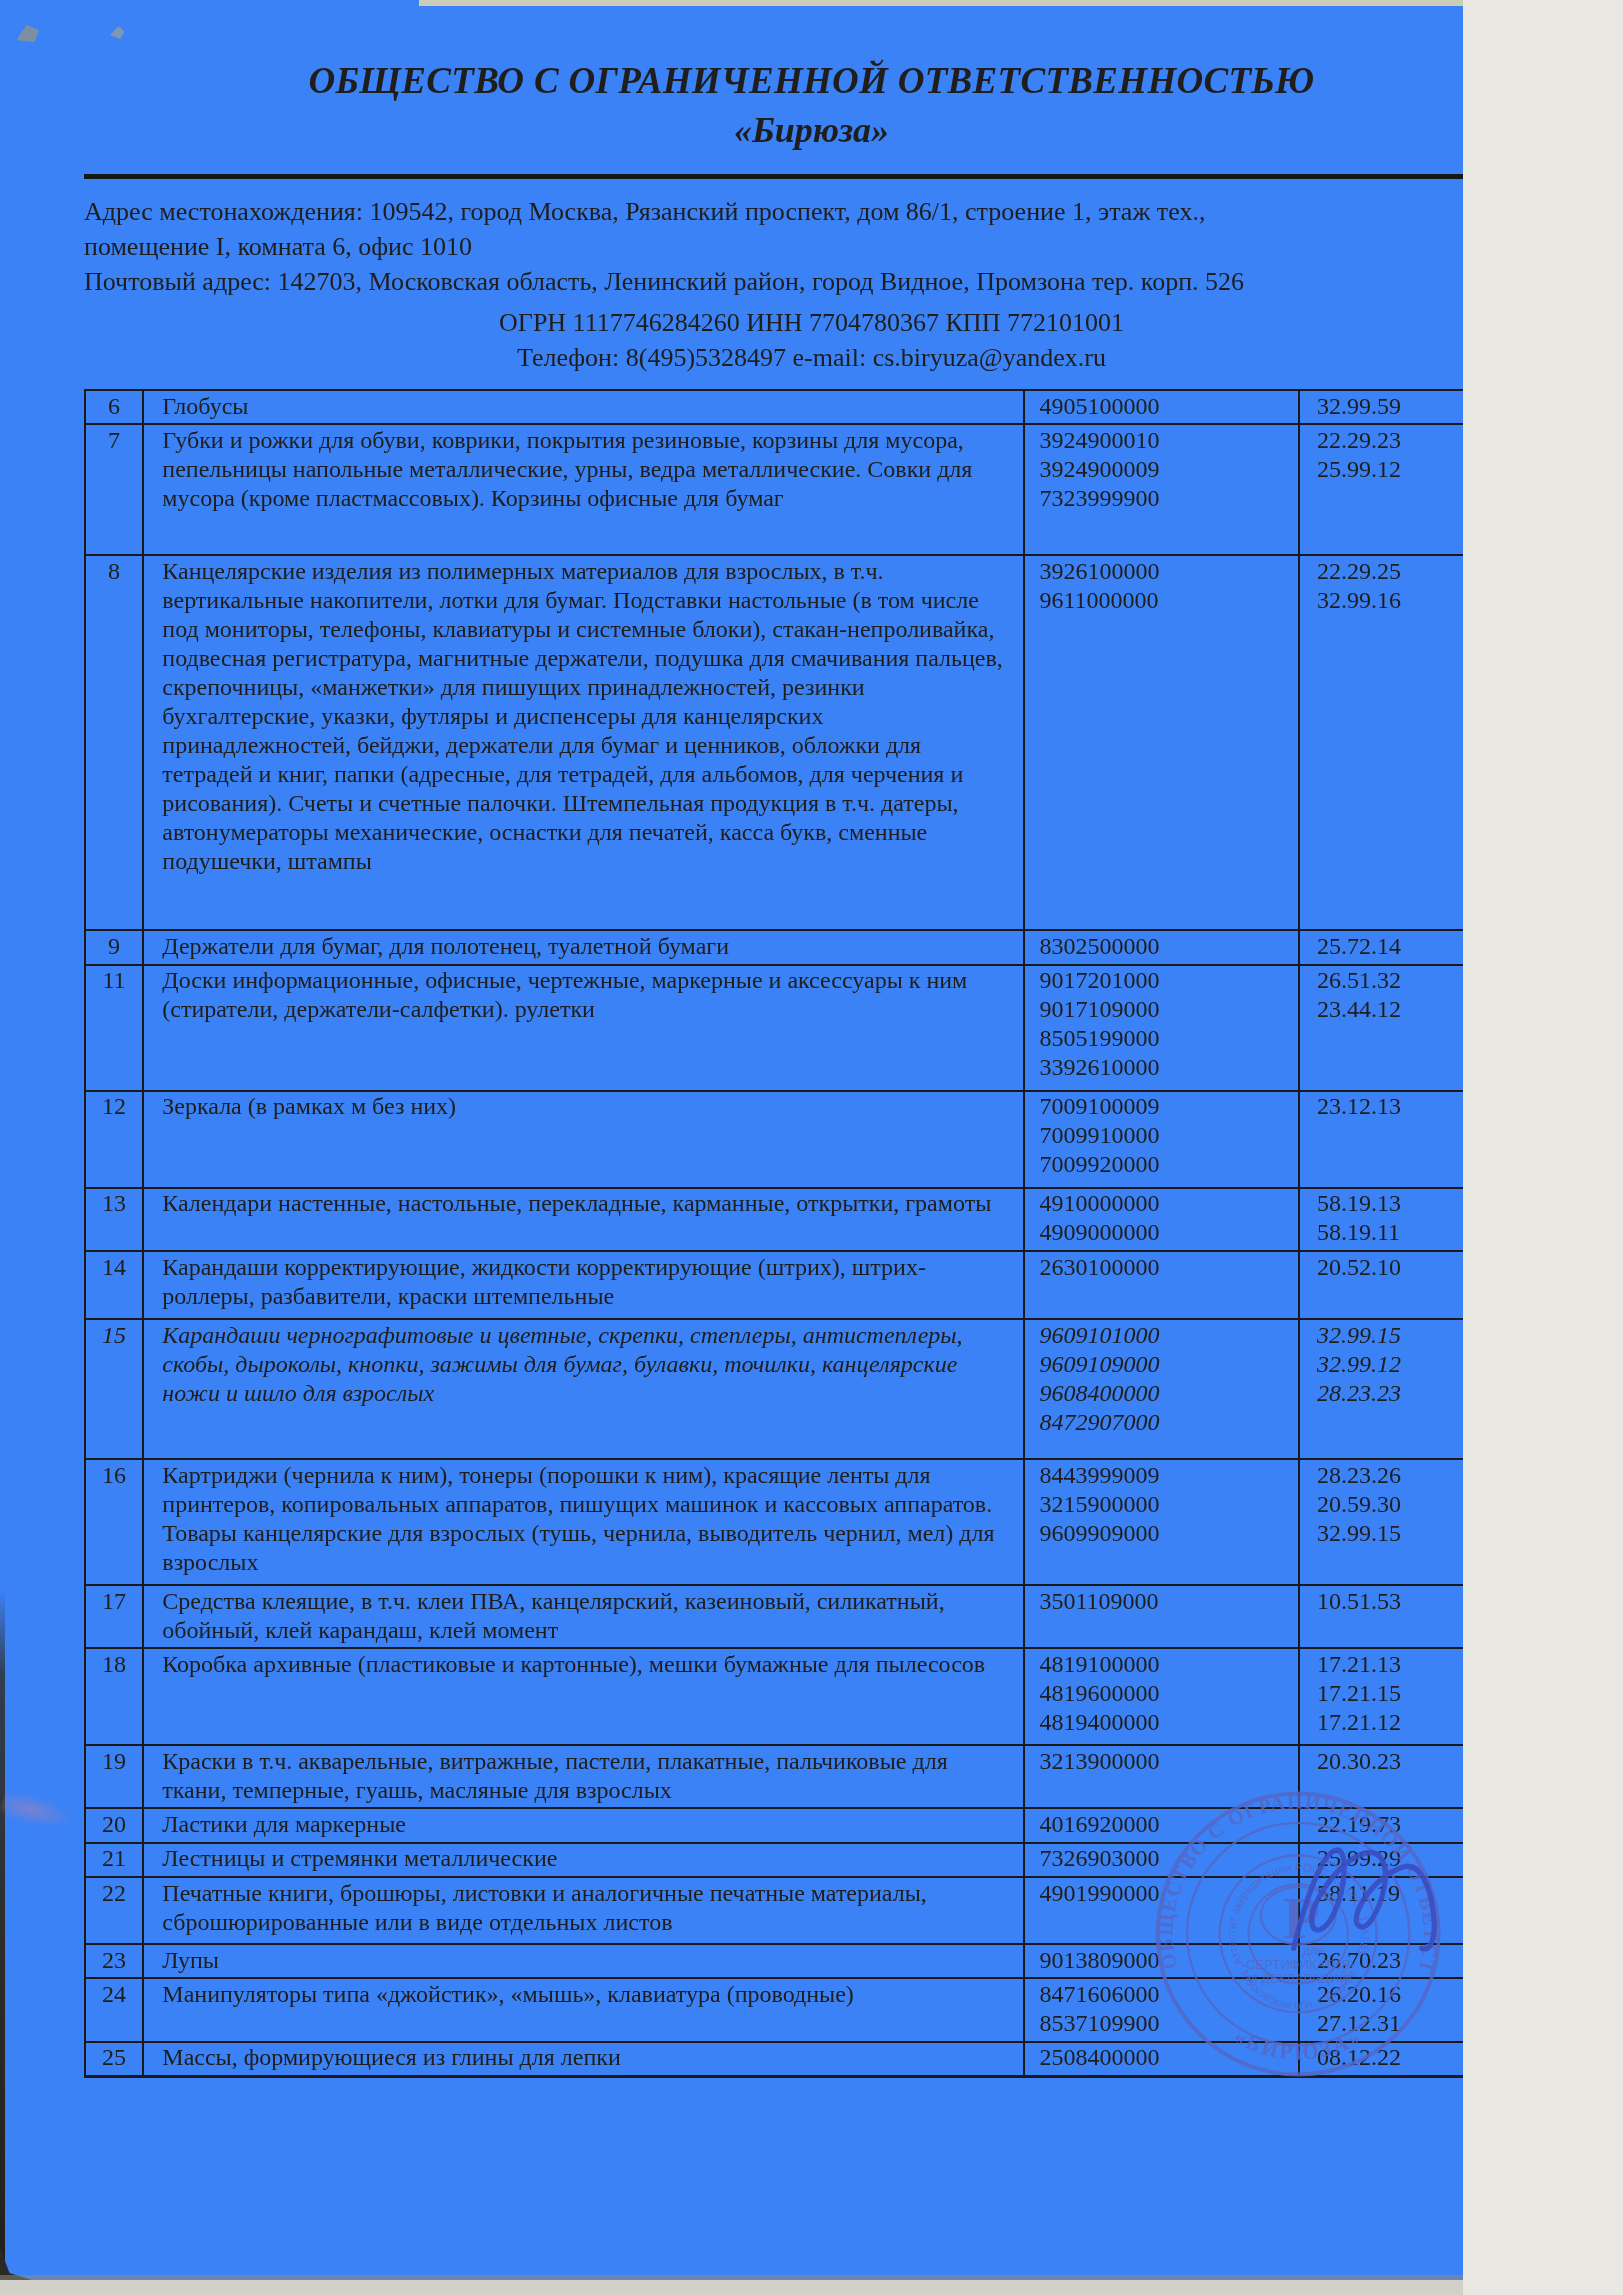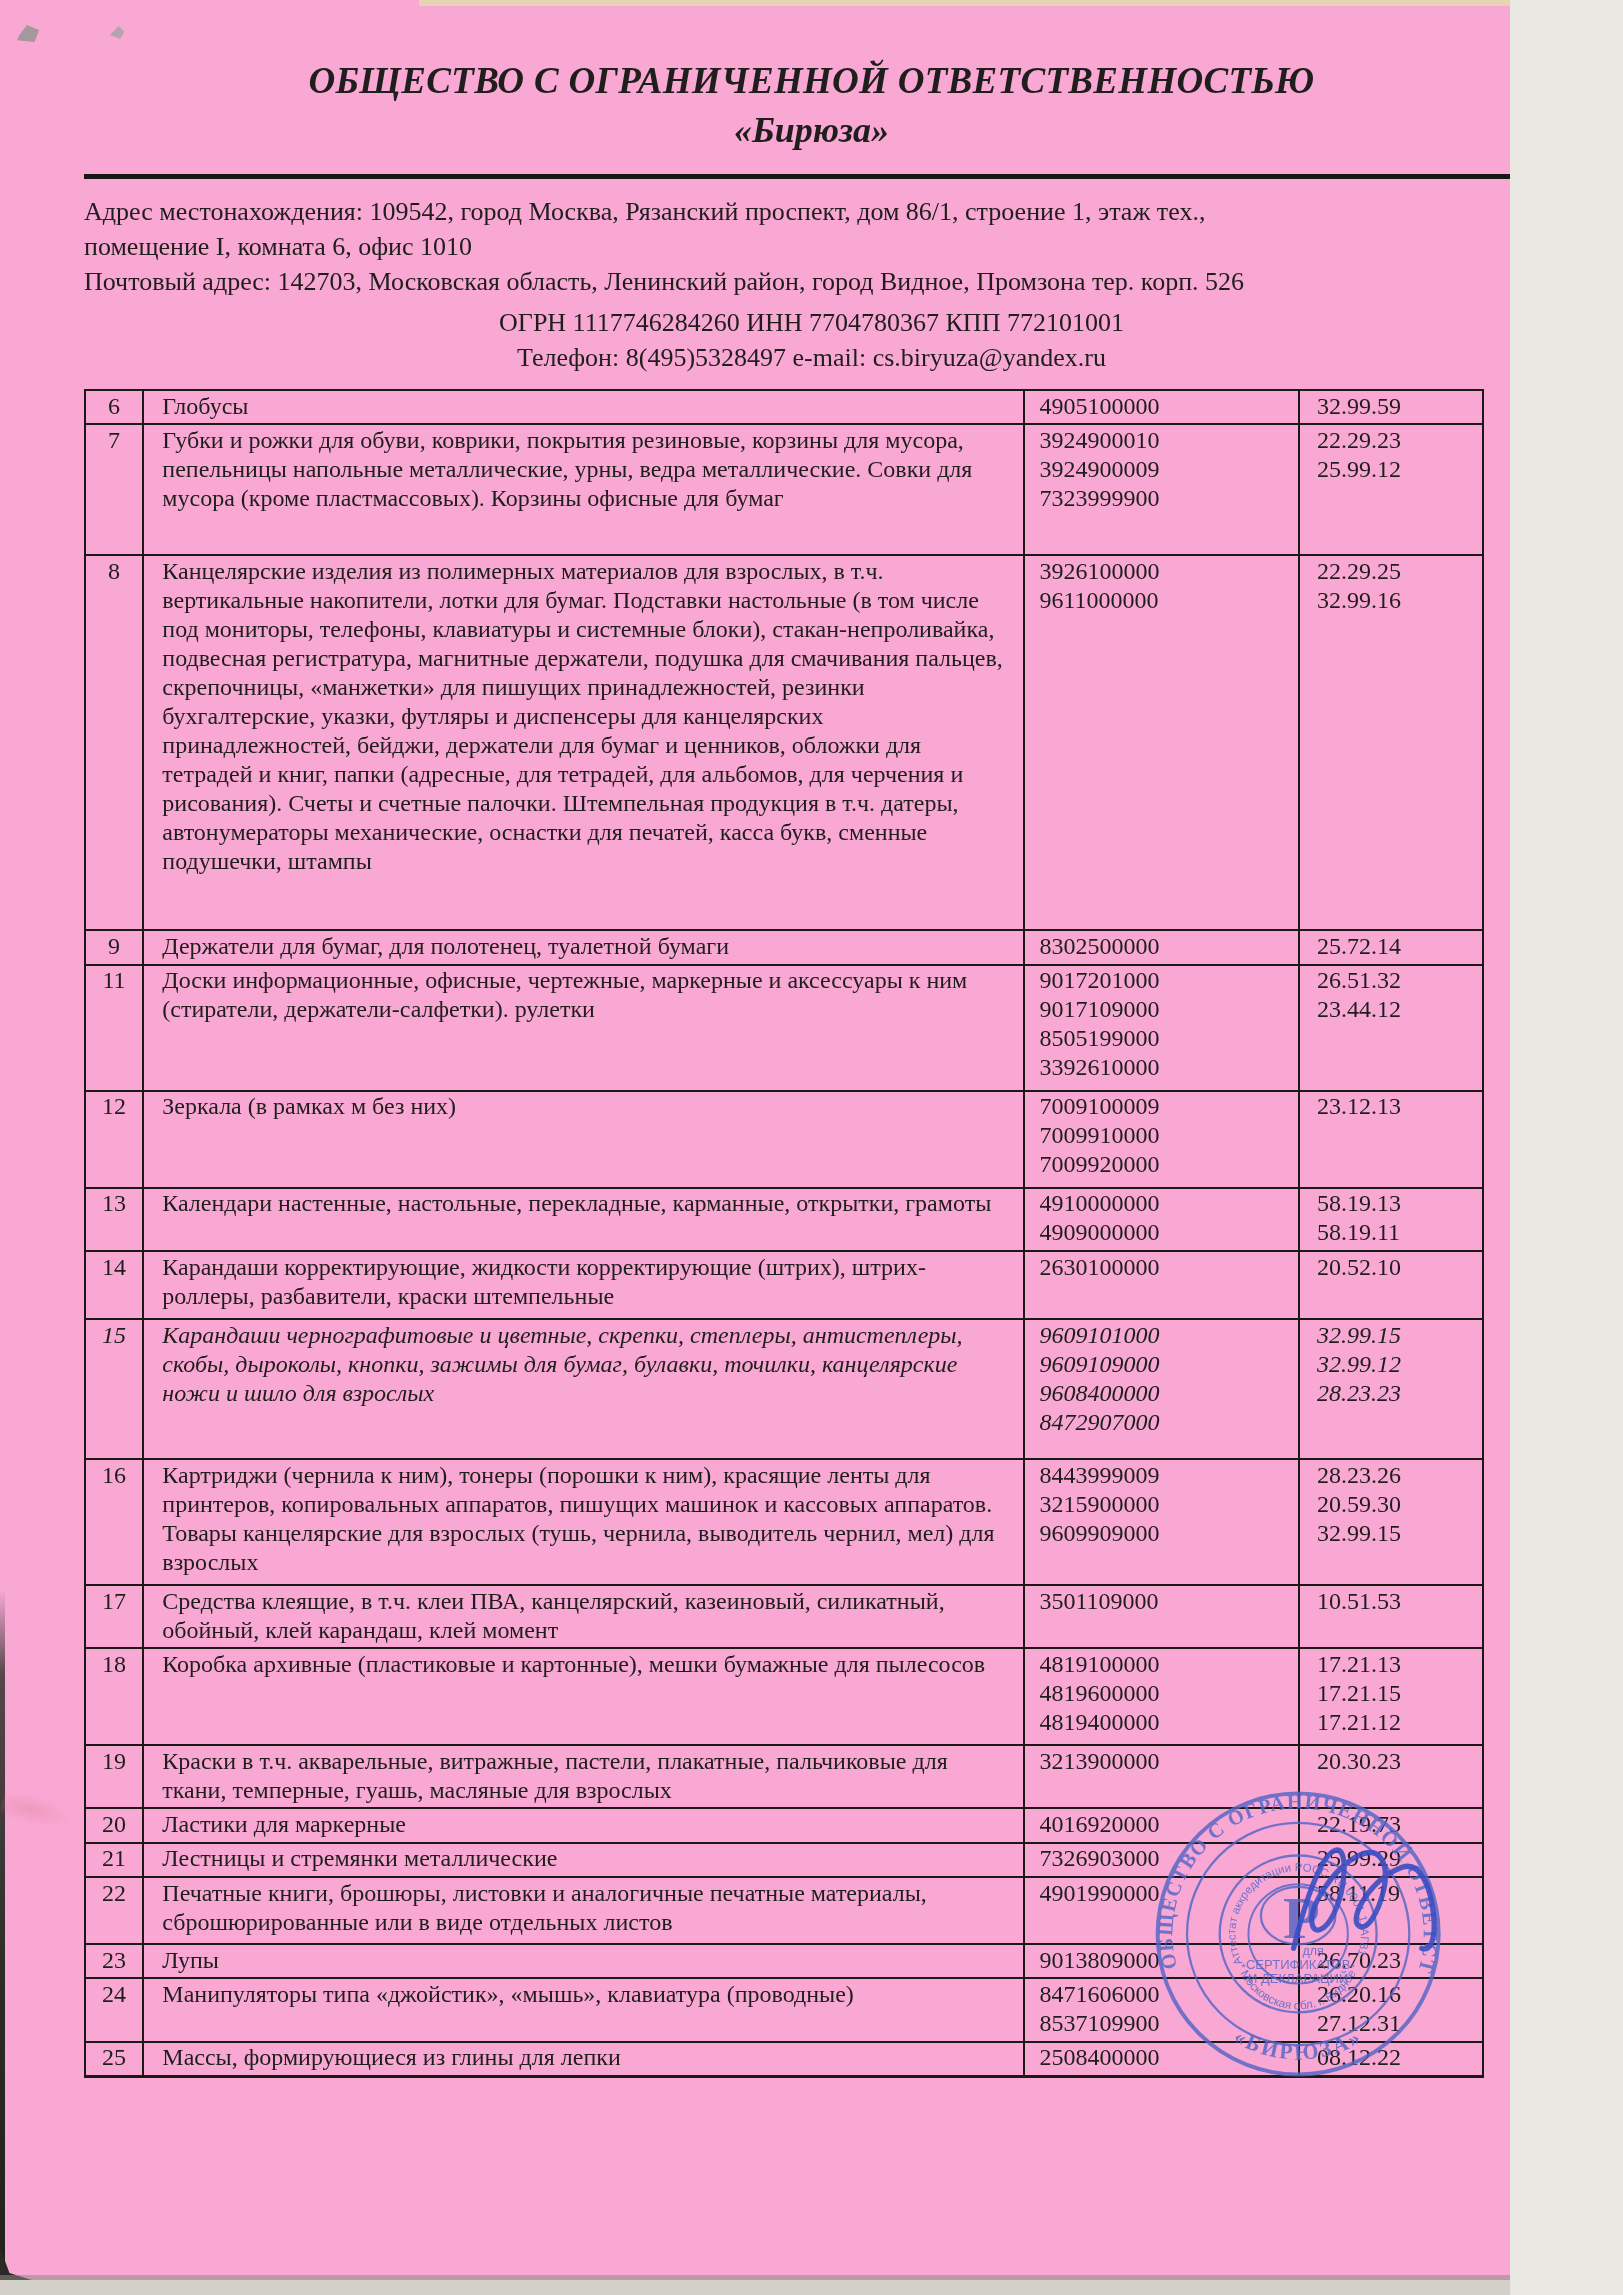--- a/index.html
+++ b/index.html
@@ -1,22 +1,21 @@
 <!DOCTYPE html>
 <html style="font-size:10.5px"><head>
 <meta charset="utf-8">
 <style>
   html,body { margin:0; padding:0; background:#e9e7e2; }
   .sheet {
     position:relative; width:1463px; height:2295px;
-    background:#f9a8d4;
+    background:#3b82f6;
     font-family:"Liberation Serif", serif;
     color:#1f1e1c;
     overflow:hidden;
-    padding-left:47px;
   }
   
   .doc-header {
     position:absolute; left:84px; top:58px; width:1455px;
     text-align:center; font-weight:bold; font-style:italic;
   }
   .org-type { font-size:37px; letter-spacing:0.3px; line-height:46px; }
   .org-name { font-size:36px; line-height:43px; margin-top:5.2px; }
   .header-rule {
     position:absolute; left:84px; top:174px; width:1455px; height:5.2px;

